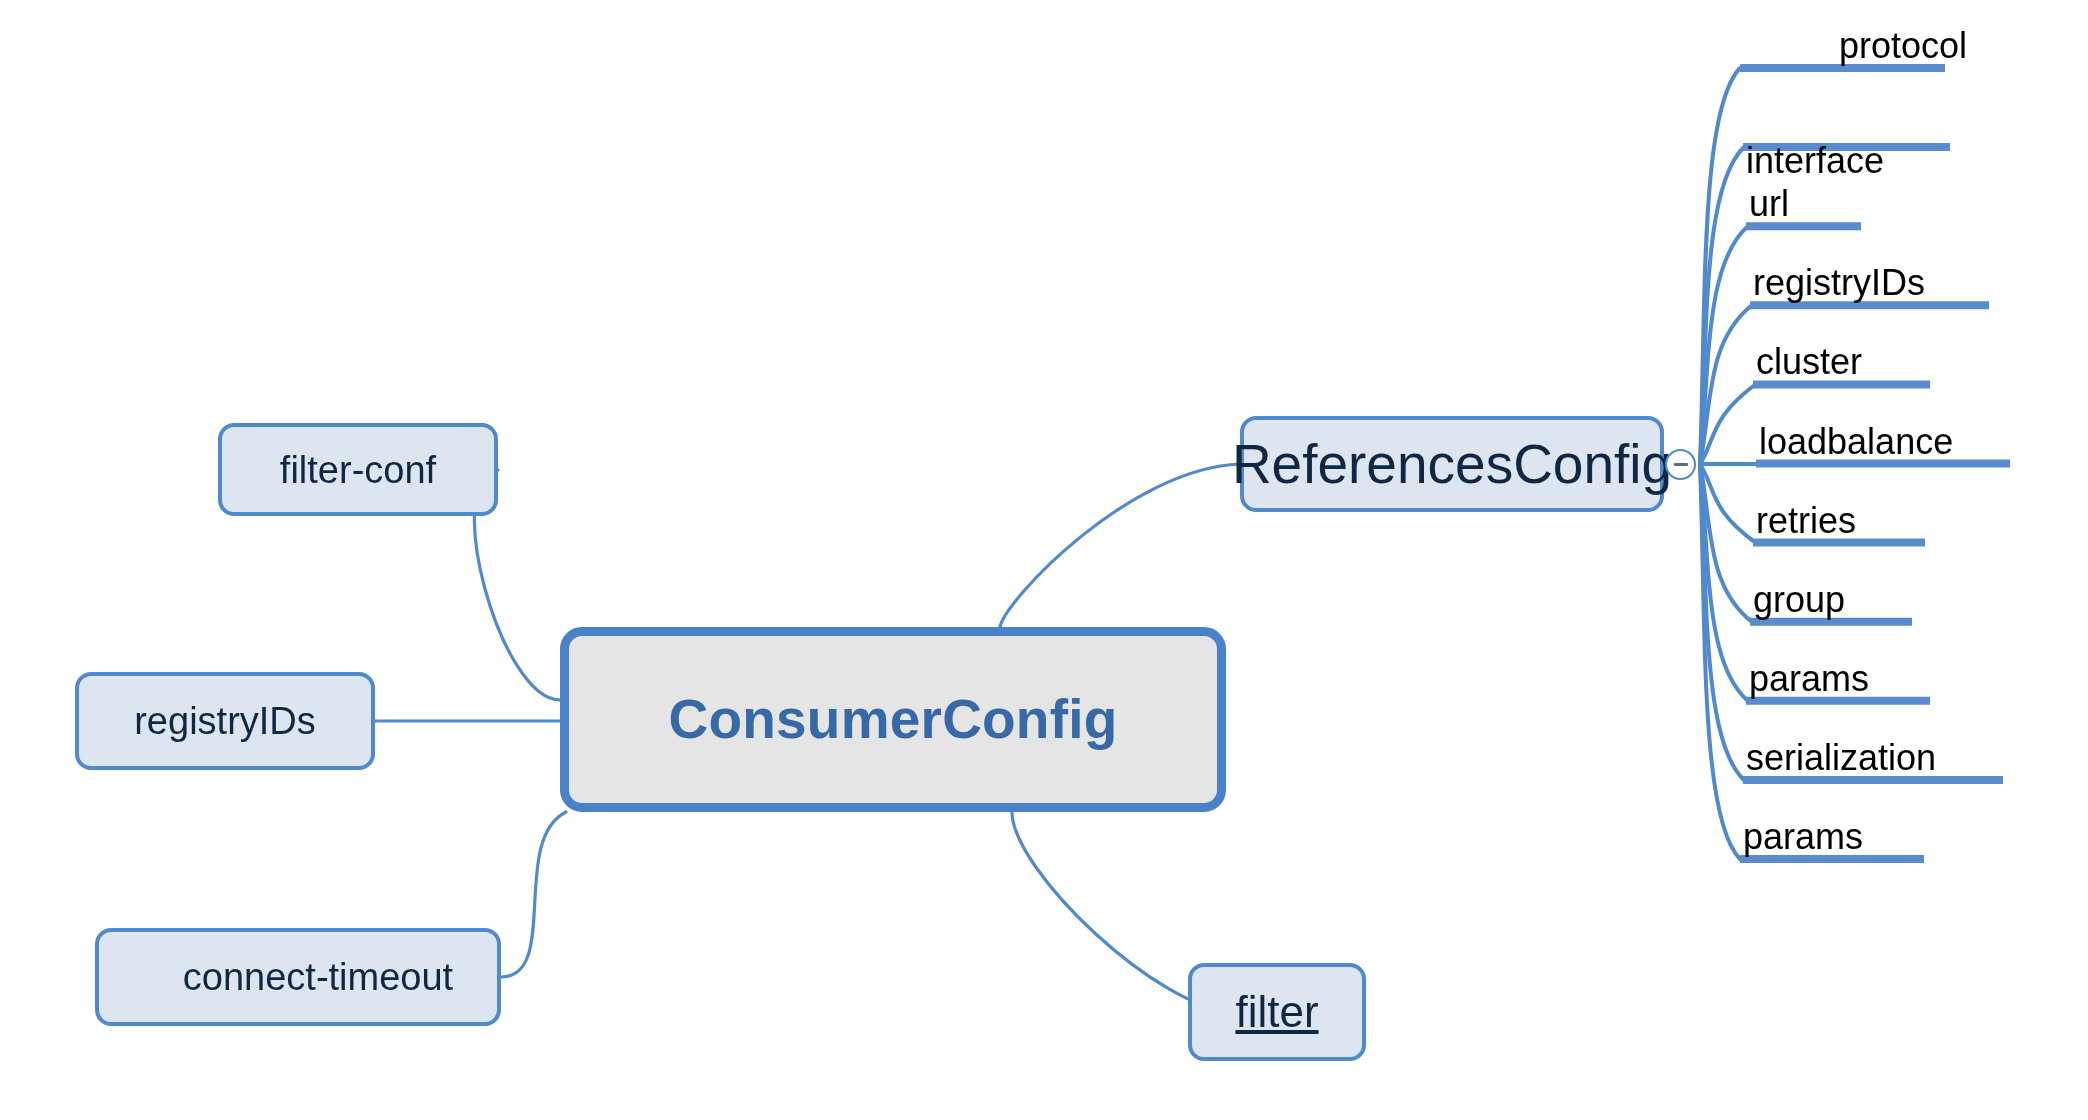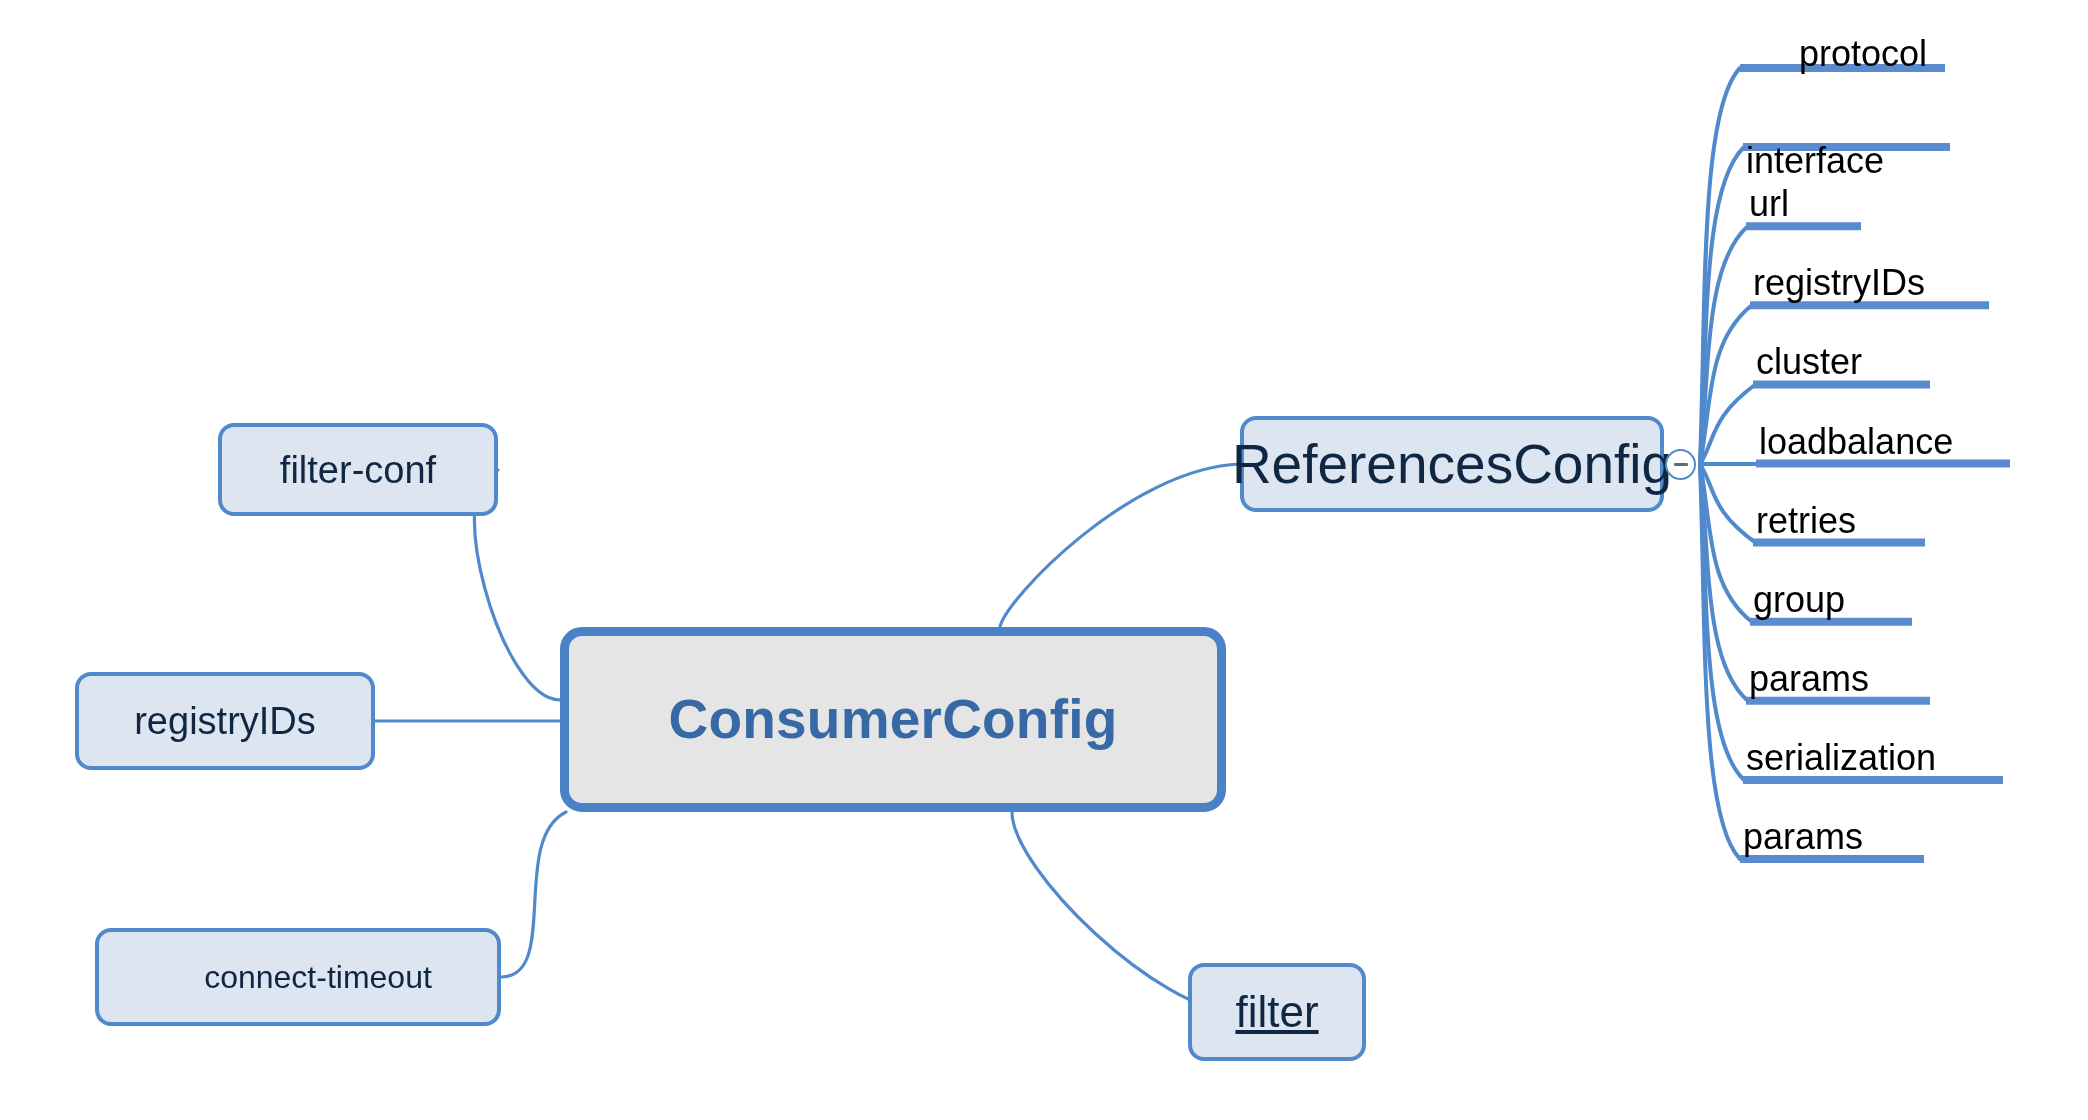--- a/index.html
+++ b/index.html
@@ -58,21 +58,21 @@
   .node-label {
     display: block;
     line-height: 1;
   }
 
   
   #node-root        { left: 560px;  top: 627px;  width: 666px;  height: 185px; font-size: 55px; }
   #node-references  { left: 1240px; top: 416px;  width: 424px;  height: 96px;  font-size: 55px; }
   #node-filter-conf { left: 218px;  top: 423px;  width: 280px;  height: 93px;  font-size: 38px; }
   #node-registryids { left: 75px;   top: 672px;  width: 300px;  height: 98px;  font-size: 38px; }
-  #node-connect     { left: 95px;   top: 928px;  width: 406px;  height: 98px;  font-size: 32px; padding-left: 40px; }
+  #node-connect     { left: 95px;   top: 928px;  width: 406px;  height: 98px;  font-size: 38px; padding-left: 40px; }
   #node-filter      { left: 1188px; top: 963px;  width: 178px;  height: 98px;  font-size: 44px; text-decoration: underline; }
 
   
   .leaf {
     position: absolute;
     left: 1770px;
     display: block;
     color: #000000;
     font-size: 36px;
     line-height: 1;
@@ -176,21 +176,21 @@
 
   <div class="node" id="node-filter">
     <span class="node-label">filter</span>
   </div>
 
   <div id="collapse-toggle">
     <span class="minus"></span>
   </div>
 
   <div id="leaf-layer">
-      <div class="leaf" style="left: 1796px; top: 28px; margin-top: 8px;">
+      <div class="leaf" style="left: 1836px; top: 28px;">
         <span class="leaf-text">protocol</span>
       </div>
       <div class="leaf" style="left: 1743px; top: 107.1px; margin-top: 36px;">
         <span class="leaf-text">interface</span>
       </div>
       <div class="leaf" style="left: 1746px; top: 186.2px; text-align: center;">
         <span class="leaf-text">url</span>
       </div>
       <div class="leaf" style="left: 1750px; top: 265.3px;">
         <span class="leaf-text">registryIDs</span>

